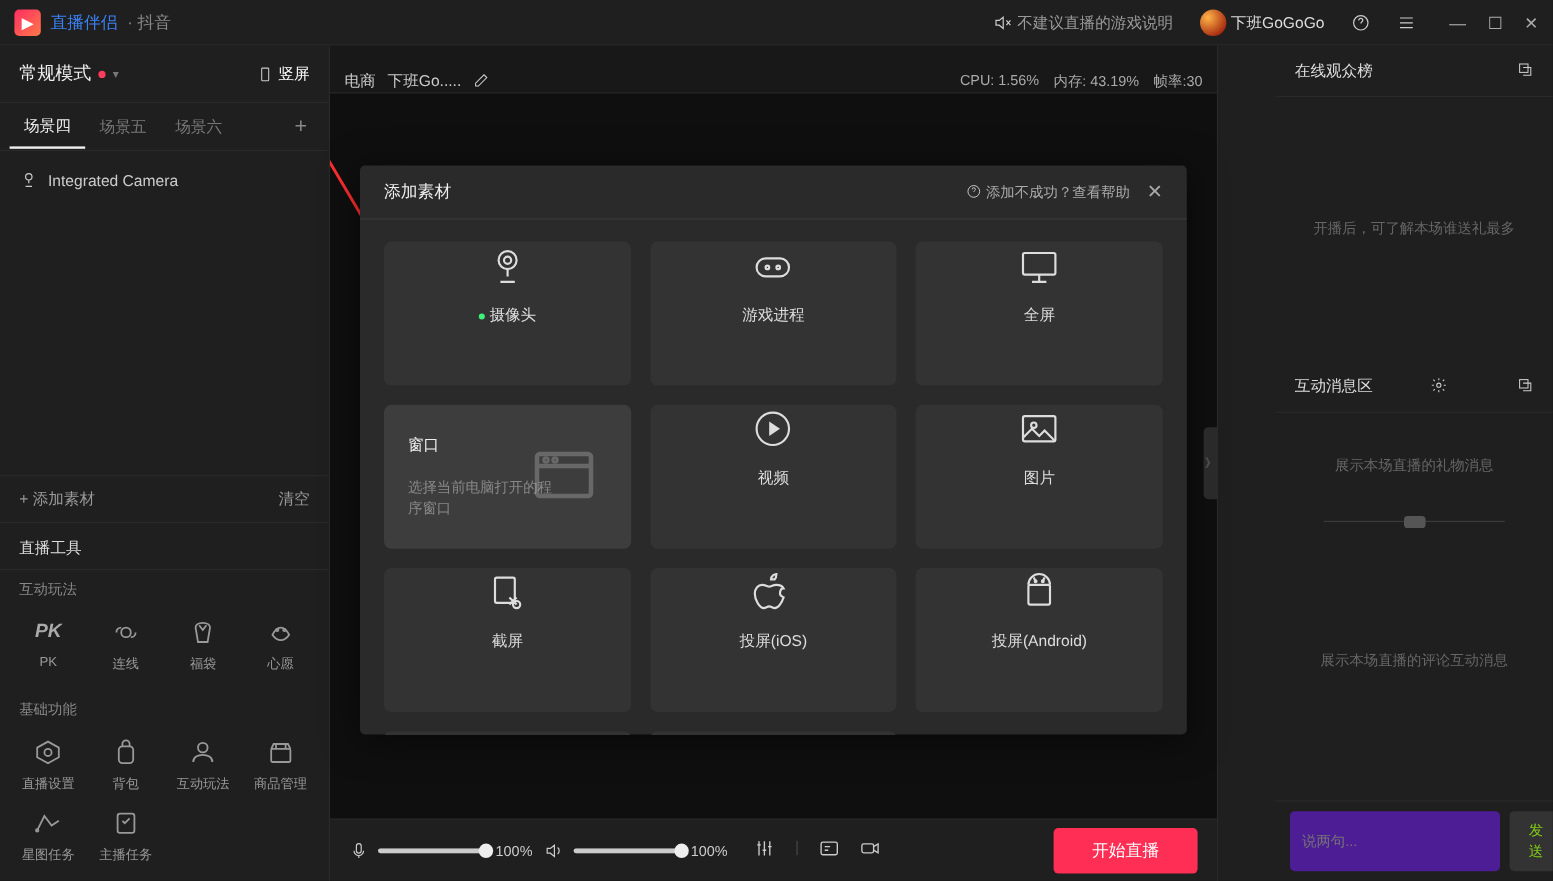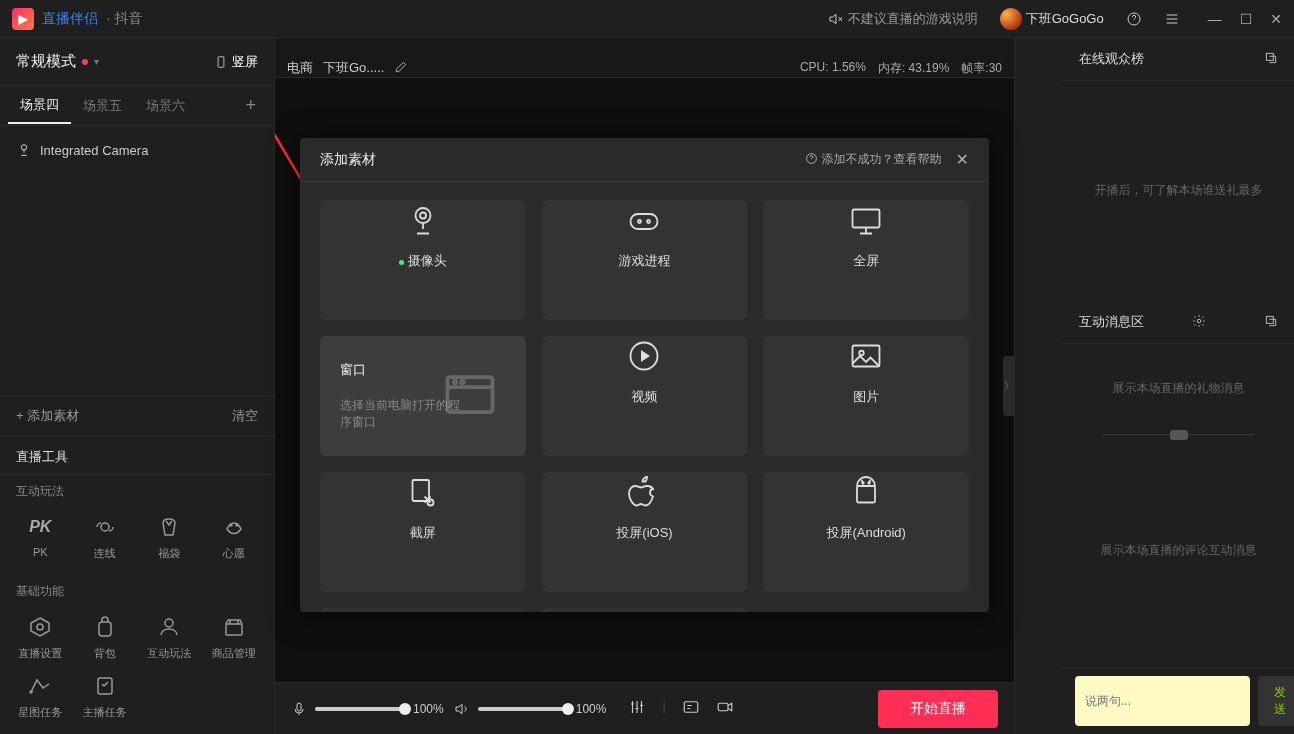--- a/index.html
+++ b/index.html
@@ -64,21 +64,21 @@
 .slider .thumb { position:absolute; top:50%; width:12px; height:12px; background:#eee; border-radius:50%; transform:translate(-50%,-50%);}
 .bb-icons { display:flex; gap:16px; margin-left:12px; color:#999;}
 .start-btn { margin-left:auto; background:#ff2e55; color:#fff; padding:10px 32px; border-radius:4px; font-size:14px; cursor:pointer;}
 .rightbar { width:280px; background:#1f1f1f; display:flex; flex-direction:column; border-left:1px solid #2a2a2a;padding-left:48px;}
 .panel-hdr { padding:12px 16px; display:flex; align-items:center; border-bottom:1px solid #2a2a2a; color:#ddd; font-size:13px;}
 .panel-hdr .pop { margin-left:auto; color:#888; cursor:pointer;}
 .panel-body { flex:1; display:flex; align-items:center; justify-content:center; color:#666; font-size:12px; text-align:center; padding:20px; line-height:1.6;}
 .divider-handle { position:relative; height:1px; background:#3a3a3a; margin:0 40px;}
 .divider-handle::after { content:''; position:absolute; left:50%; top:50%; transform:translate(-50%,-50%); width:18px; height:10px; background:#555; border-radius:3px;}
 .msg-input-row { display:flex; padding:8px 12px; border-top:1px solid #2a2a2a; gap:8px;}
-.msg-input { flex:1; background:#fef9c3; border:none; color:#888; padding:8px 10px; border-radius:4px; font-size:12px; outline:none;}
+.msg-input { flex:1; background:#4c1d95; border:none; color:#888; padding:8px 10px; border-radius:4px; font-size:12px; outline:none;}
 .send-btn { background:#333; color:#84cc16; padding:8px 16px; border-radius:4px; font-size:12px; cursor:pointer;}
 .collapse-handle { position:absolute; right:-1px; top:50%; transform:translateY(-50%); width:12px; height:60px; background:#2a2a2a; border-radius:4px 0 0 4px; display:flex; align-items:center; justify-content:center; color:#777; font-size:10px; cursor:pointer;}
 .icon-inline { display:inline-flex; align-items:center; }
 </style>
 </head>
 <body>
 
 <div class="titlebar">
   <div class="logo">▶</div>
   <span class="app-title">直播伴侣</span>

